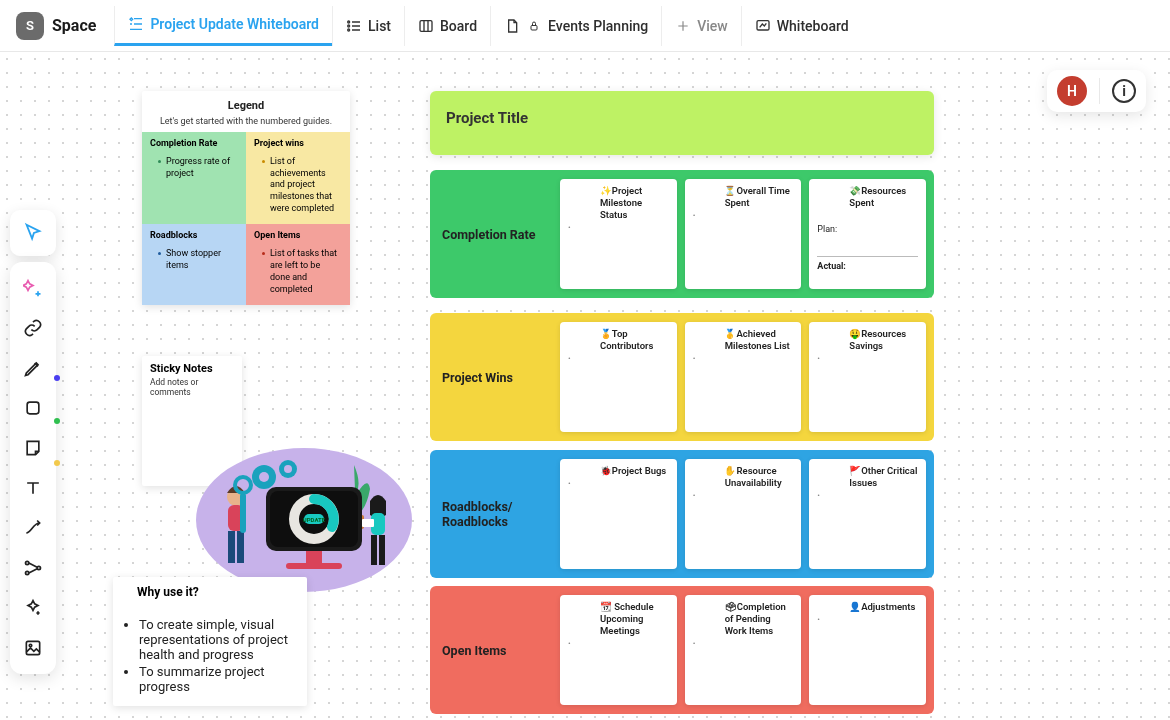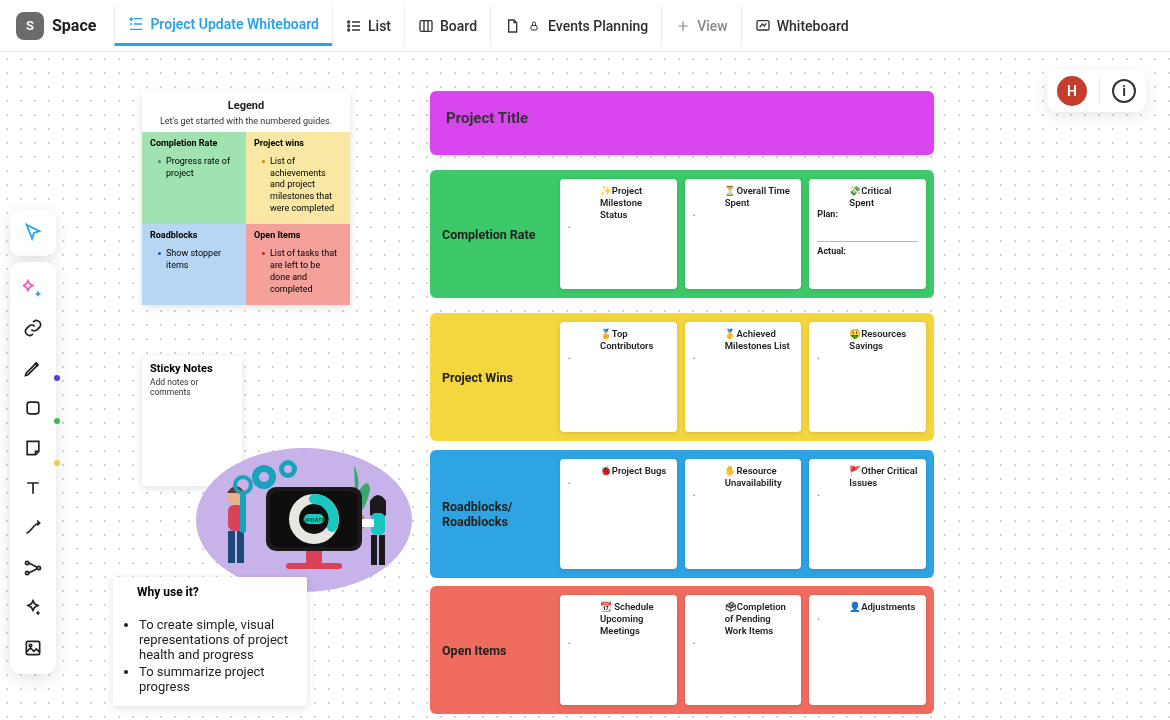--- a/index.html
+++ b/index.html
@@ -205,21 +205,21 @@
     left: 194px; top: 435px;
     width: 220px; height: 160px;
     pointer-events:none;
   }
 
   
   .project-title {
     position:absolute;
     left: 430px; top: 91px;
     width: 504px; height: 64px;
-    background:#d946ef;
+    background:#bef264;
     box-shadow: 0 2px 10px rgba(0,0,0,0.10);
     border-radius: 6px;
     padding: 18px 16px 0;
     font-size: 15px;
     font-weight:700;
     color:#333;
   }
 
   
   .lane {
@@ -251,21 +251,21 @@
     height: 110px;
     background:#fff;
     border-radius: 4px;
     box-shadow: 0 1px 5px rgba(0,0,0,0.12);
     padding: 6px 8px;
     font-size: 9.5px;
     color:#222;
   }
   .note-title { font-weight:600; line-height:1.25;margin-left:32px; }
   .note-sub { font-size:8px; color:#888; margin-top:2px; }
-  .note .plan { font-size:9px; font-weight:700; margin-top:0; }
+  .note .plan { font-size:9px; font-weight:400; margin-top:15px; }
   .note hr { border:none; border-top:1px solid #bbb; margin:22px 0 4px; }
   .note .actual { font-size:9px; font-weight:700; }
 
   .l-green  { background:#3dc96a; }
   .l-yellow { background:#f4d63e; }
   .l-blue   { background:#2ea4e3; }
   .l-red    { background:#f06c5f; }
 
 </style>
 </head>
@@ -520,21 +520,21 @@
   <div class="lane-body">
     <div class="note">
       <div class="note-title">✨Project Milestone Status</div>
       <div class="note-sub">•</div>
     </div>
     <div class="note">
       <div class="note-title">⏳Overall Time Spent</div>
       <div class="note-sub">•</div>
     </div>
     <div class="note">
-      <div class="note-title">💸Critical Spent</div>
+      <div class="note-title">💸Resources Spent</div>
       <div class="plan">Plan:</div>
       <hr>
       <div class="actual">Actual:</div>
     </div>
   </div>
 </div>
 
 <div class="lane l-yellow" style="top:313px;">
   <div class="lane-label">Project Wins</div>
   <div class="lane-body">

